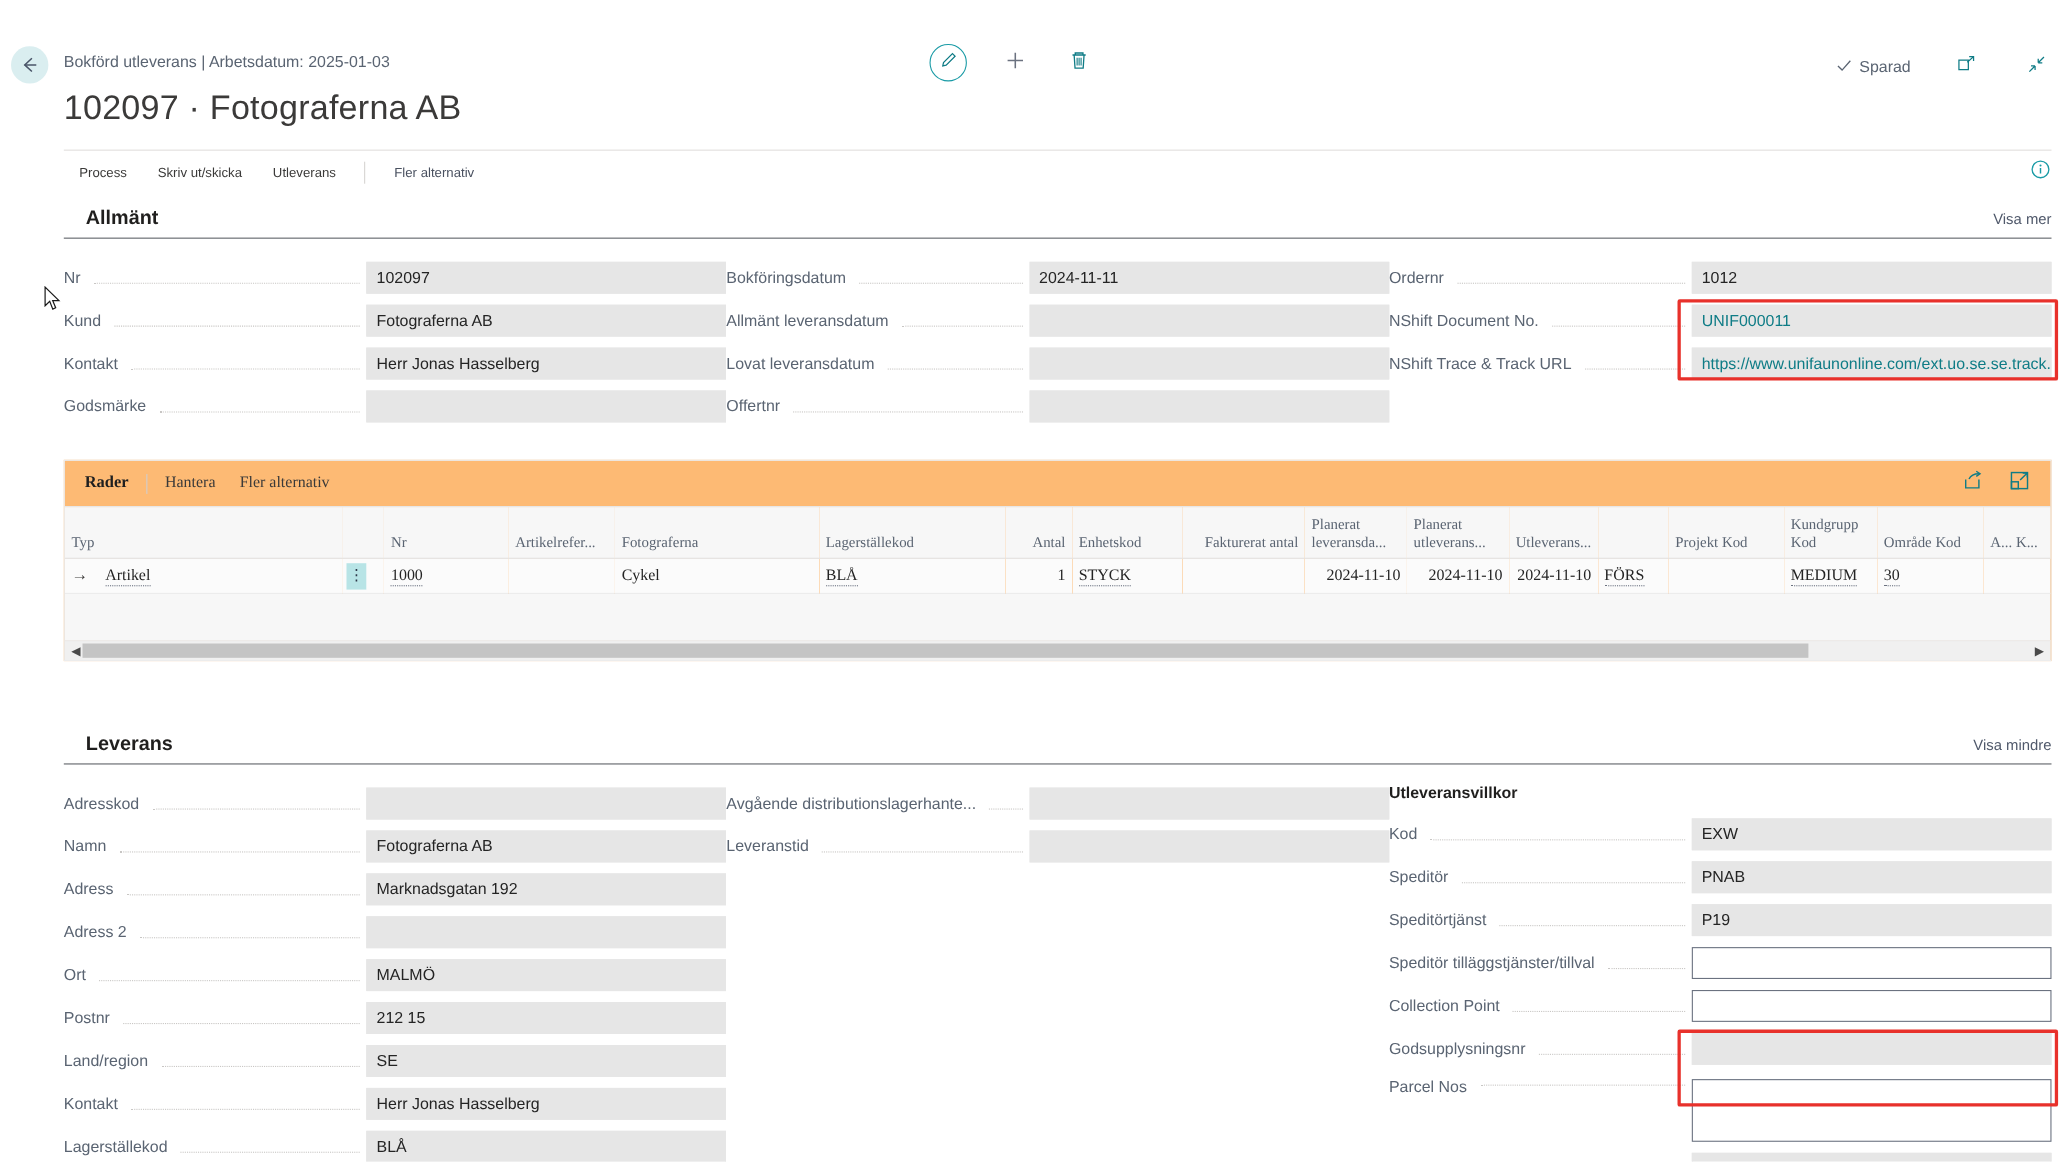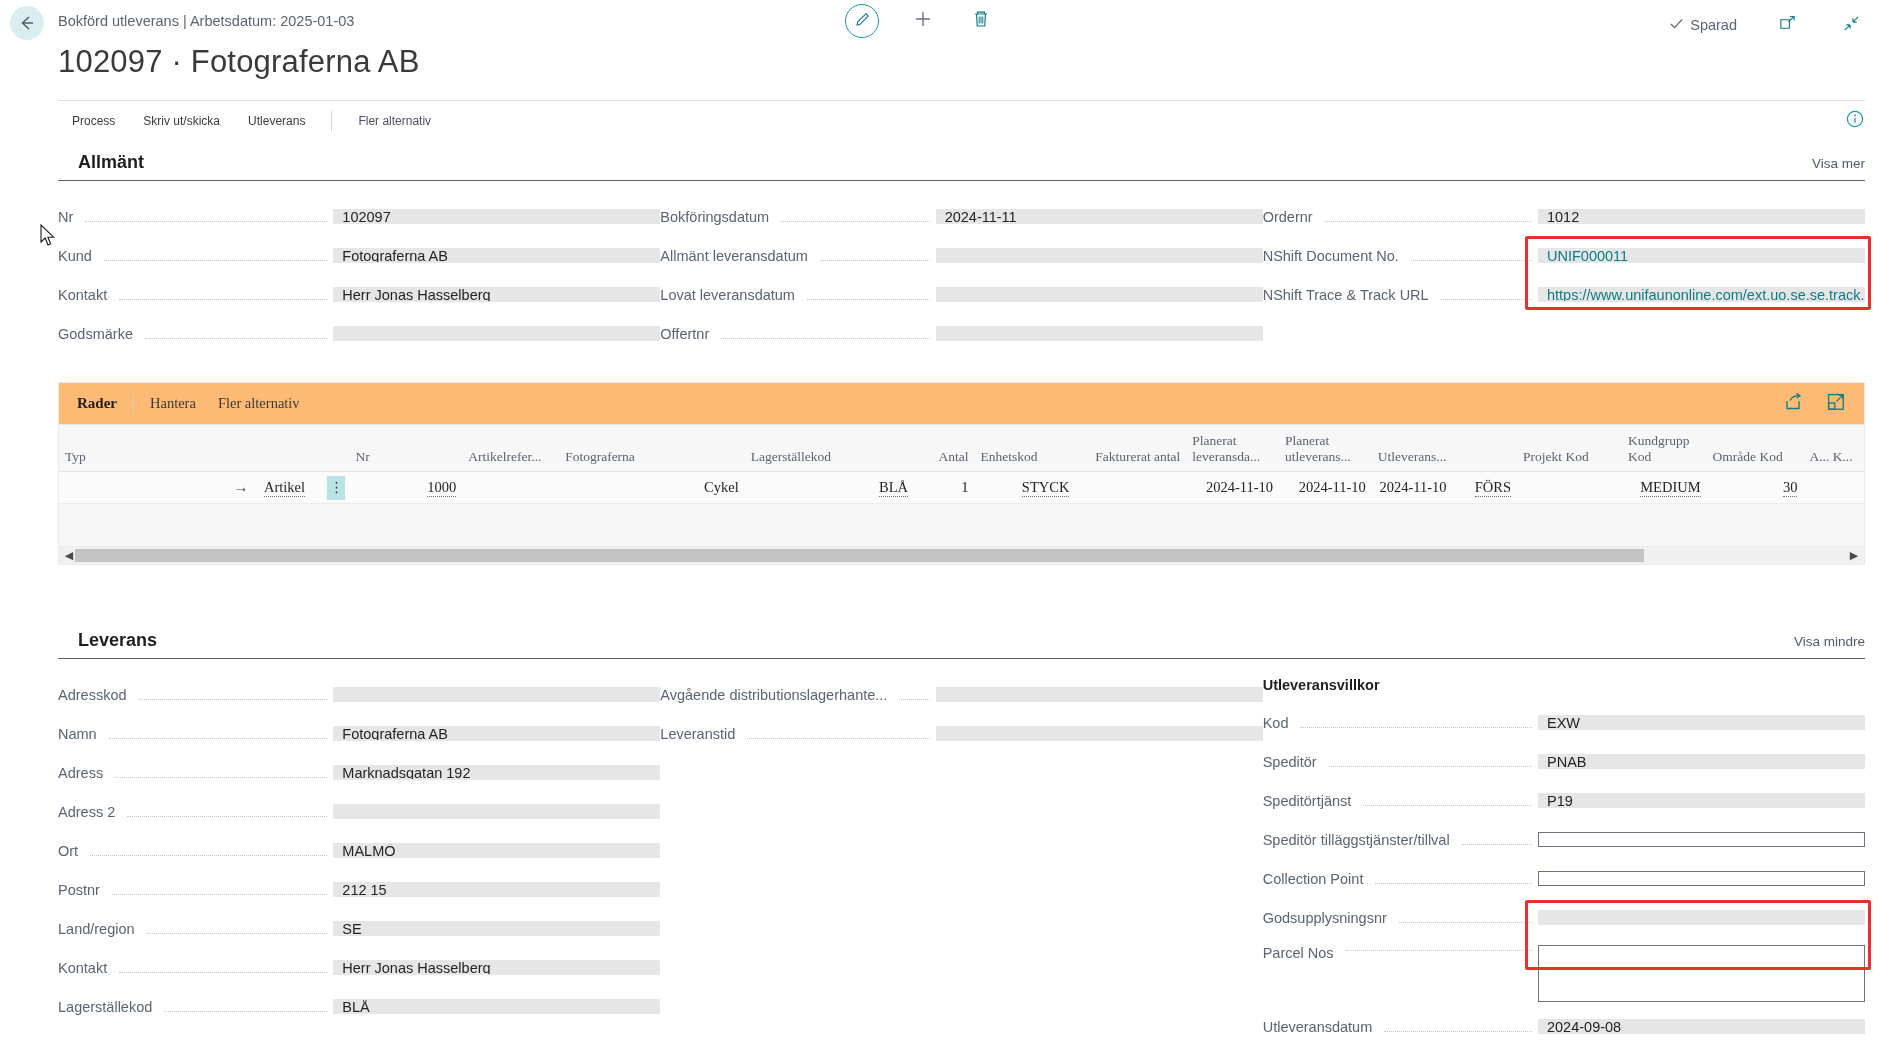--- a/index.html
+++ b/index.html
@@ -7,21 +7,21 @@
     margin: 0; padding: 0;
     width: 1883px; height: 1056px;
     background: #ffffff;
     font-family: "Liberation Sans", sans-serif;
     color: #323130;
     overflow: hidden;
   }
   .page { position: relative; width: 1883px; height: 1056px; background:#fff; }
 
   
-  .topbar { position: relative; height: 46px; }
+  .topbar { position: relative; height: 46px; margin-top: 36px; }
   .back-btn {
     position: absolute; left: 10px; top: 6px;
     width: 34px; height: 34px; border-radius: 50%;
     background: #daeef0; display: flex; align-items: center; justify-content: center;
     cursor: pointer;
   }
   .back-btn svg { display:block; }
   .crumb {
     position: absolute; left: 58px; top: 13px;
     font-size: 14.5px; color: #5a6472; white-space: nowrap;
@@ -80,21 +80,21 @@
   .col.c2 { margin-left: 0px; }
   .field { display: flex; align-items: center; height: 39px; }
   .f-label {
     font-size: 14.5px; color: #5a6472; white-space: nowrap; padding-right:6px;
   }
   .f-dots {
     flex: 1 1 auto; min-width: 8px; height: 1px; margin: 0 6px;
     border-bottom: 1.6px dotted #c8c6c4; transform: translateY(5px);
   }
   .f-input {
-    width: 327px; flex: 0 0 327px; height: 15px;
+    width: 327px; flex: 0 0 327px; height: 29px;
     background: #e6e6e6; border: 1px solid #e6e6e6;
     display: flex; align-items: center; padding: 0 8px;
     font-size: 14.5px; color: #242424; cursor: text;
     overflow: hidden; white-space: nowrap;
   }
   .f-input.editable { background:#ffffff; border: 1px solid #6b7280; }
   .f-input.tall { height: 57px; align-items: flex-start; padding-top: 4px; }
   .f-input.link { color: #0f7c86; }
   .f-input.teal { color: #0f7c86; }
   .subhead { font-size: 14.5px; font-weight: 600; color:#201f1e; padding: 2px 0 10px; }
@@ -123,21 +123,21 @@
   table.grid th {
     font-size: 13.5px; font-weight: 400; color:#5a6472;
     text-align: left; vertical-align: bottom;
     padding: 8px 6px 7px 6px; border-bottom: 1px solid #e3e3e3;
     line-height: 1.15; background:#f7f7f7;
   }
   table.grid th.num, table.grid td.num { text-align: right; }
   table.grid td {
     font-size: 14.5px; color:#242424; padding: 7px 6px;
     border-bottom: 1px solid #ececec; background:#fbfbfb;
-    white-space: nowrap; overflow:hidden;text-align:right;
+    white-space: nowrap; overflow:hidden;
   }
   .dotted-u { border-bottom: 1px dotted #6b7280; padding-bottom:1px; }
   .cell-arrow { color:#3b3a39; font-size: 15px; }
   .drag-dots {
     display:inline-flex; width:18px; height:24px; background:#b8e4e6;
     align-items:center; justify-content:center; color:#2d3748; font-size:14px;
     letter-spacing:0; line-height:1;
   }
 
   .hscroll {

